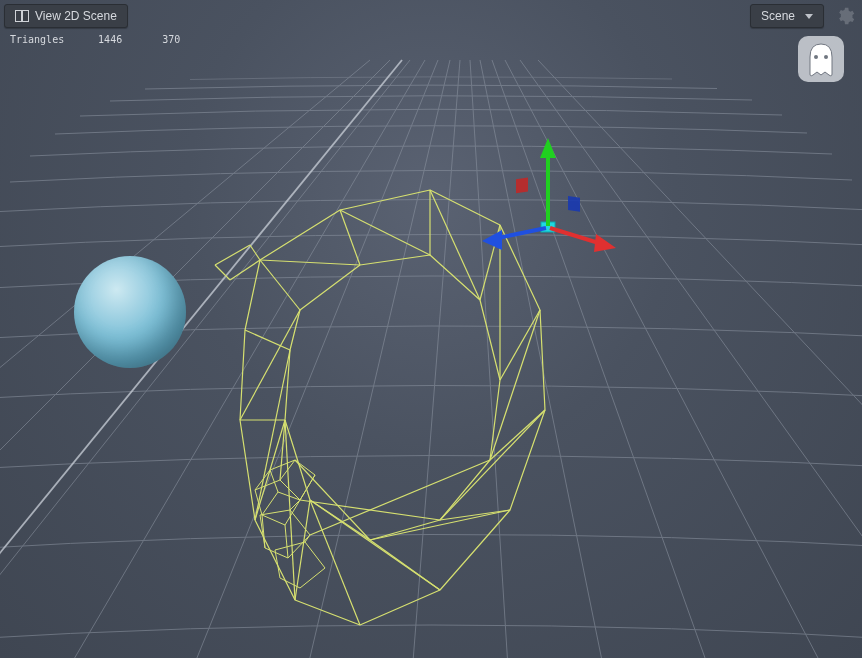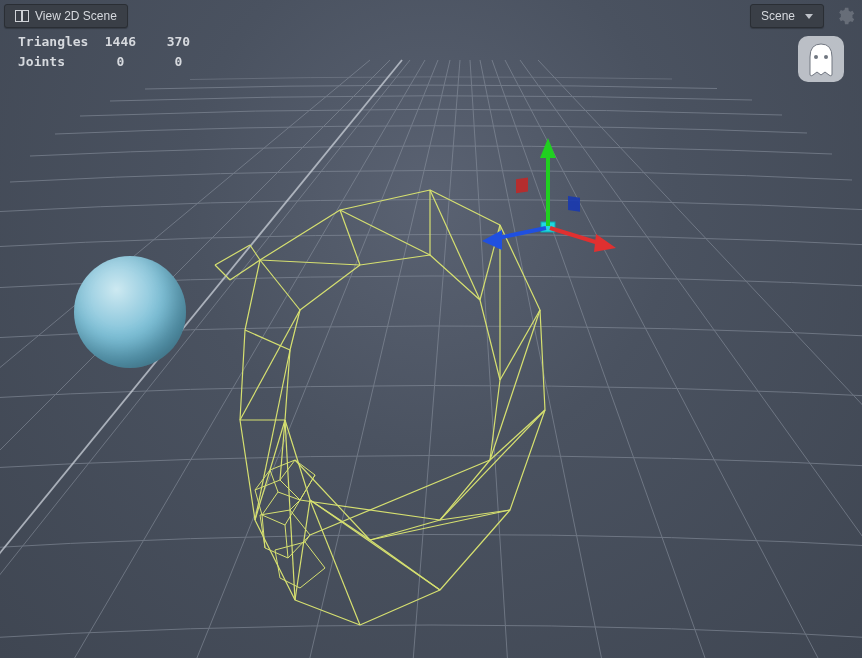--- a/index.html
+++ b/index.html
@@ -63,31 +63,30 @@
     opacity: 0.25;
     display: flex; align-items: center; justify-content: center;
     margin-left: 8px;
     cursor: pointer;
     color: #cfd2d7;
   }
   
   .stats {
     position: absolute;
     top: 32px;
-    left: 18px;
+    left: 10px;
     font-family: "Consolas","Lucida Console",monospace;
-    font-size: 13px;
+    font-size: 10px;
     color: #d6d9de;
     z-index: 40;
     line-height: 1.55;
-    font-weight: bold;
   }
   .stats table { border-collapse: collapse; }
   .stats td { padding: 0 6px 0 0; }
-  .stats td.num { text-align: center; min-width: 52px; }
+  .stats td.num { text-align: right; min-width: 52px; }
   
   .scene-gizmo {
     position: absolute;
     top: 30px;
     right: 12px;
     width: 58px;
     height: 58px;
     z-index: 40;
     cursor: pointer;
   }
@@ -309,22 +308,17 @@
   </div>
 
   <div class="stats">
     <table>
       <tbody>
           <tr>
         <td>Triangles</td>
         <td class="num">1446</td>
         <td class="num">370</td>
       </tr>
-      <tr>
-        <td>Joints</td>
-        <td class="num">0</td>
-        <td class="num">0</td>
-      </tr>
     </tbody>
       </table>
   </div>
 
 </div>
 
 </body></html>

